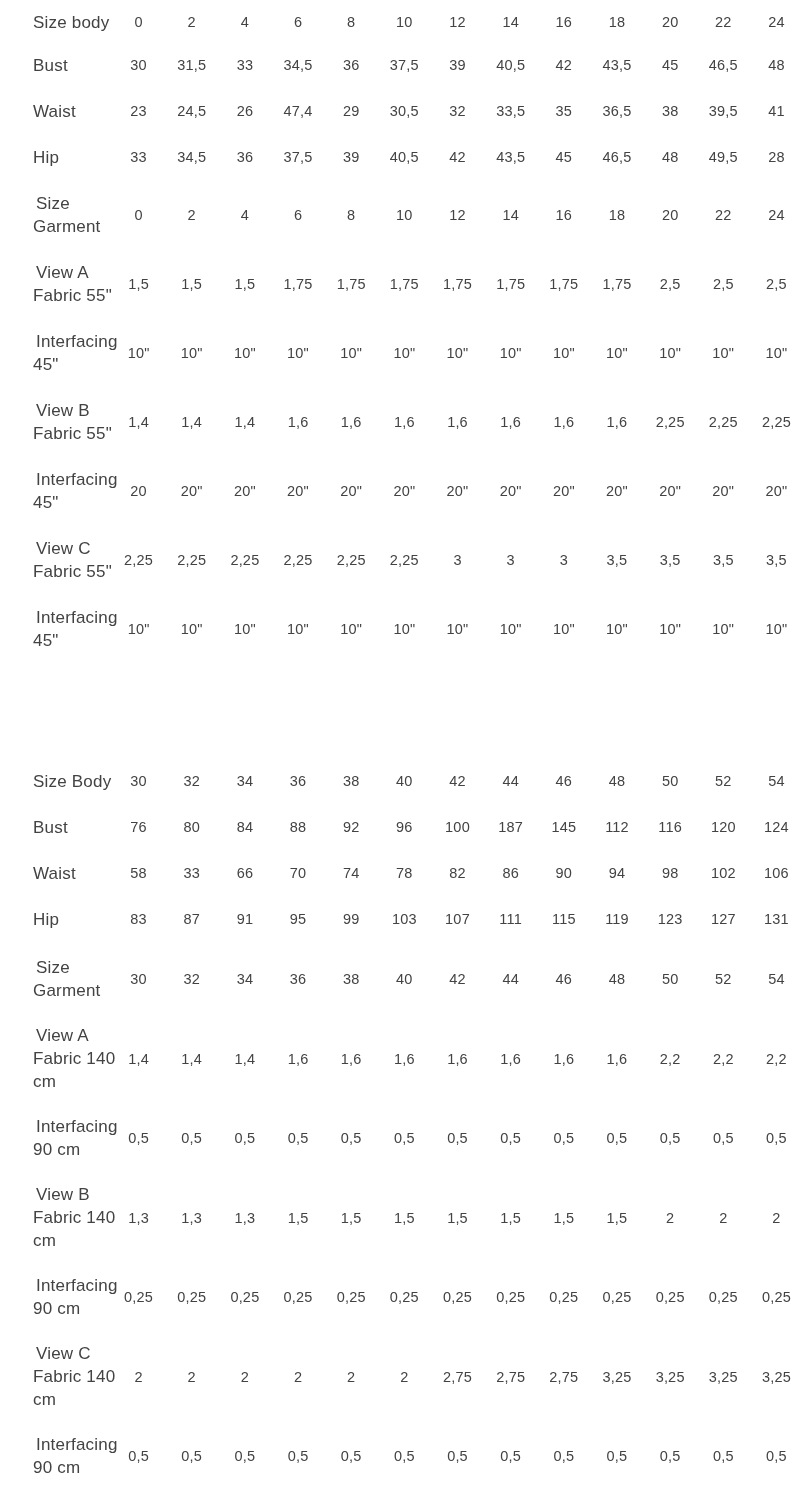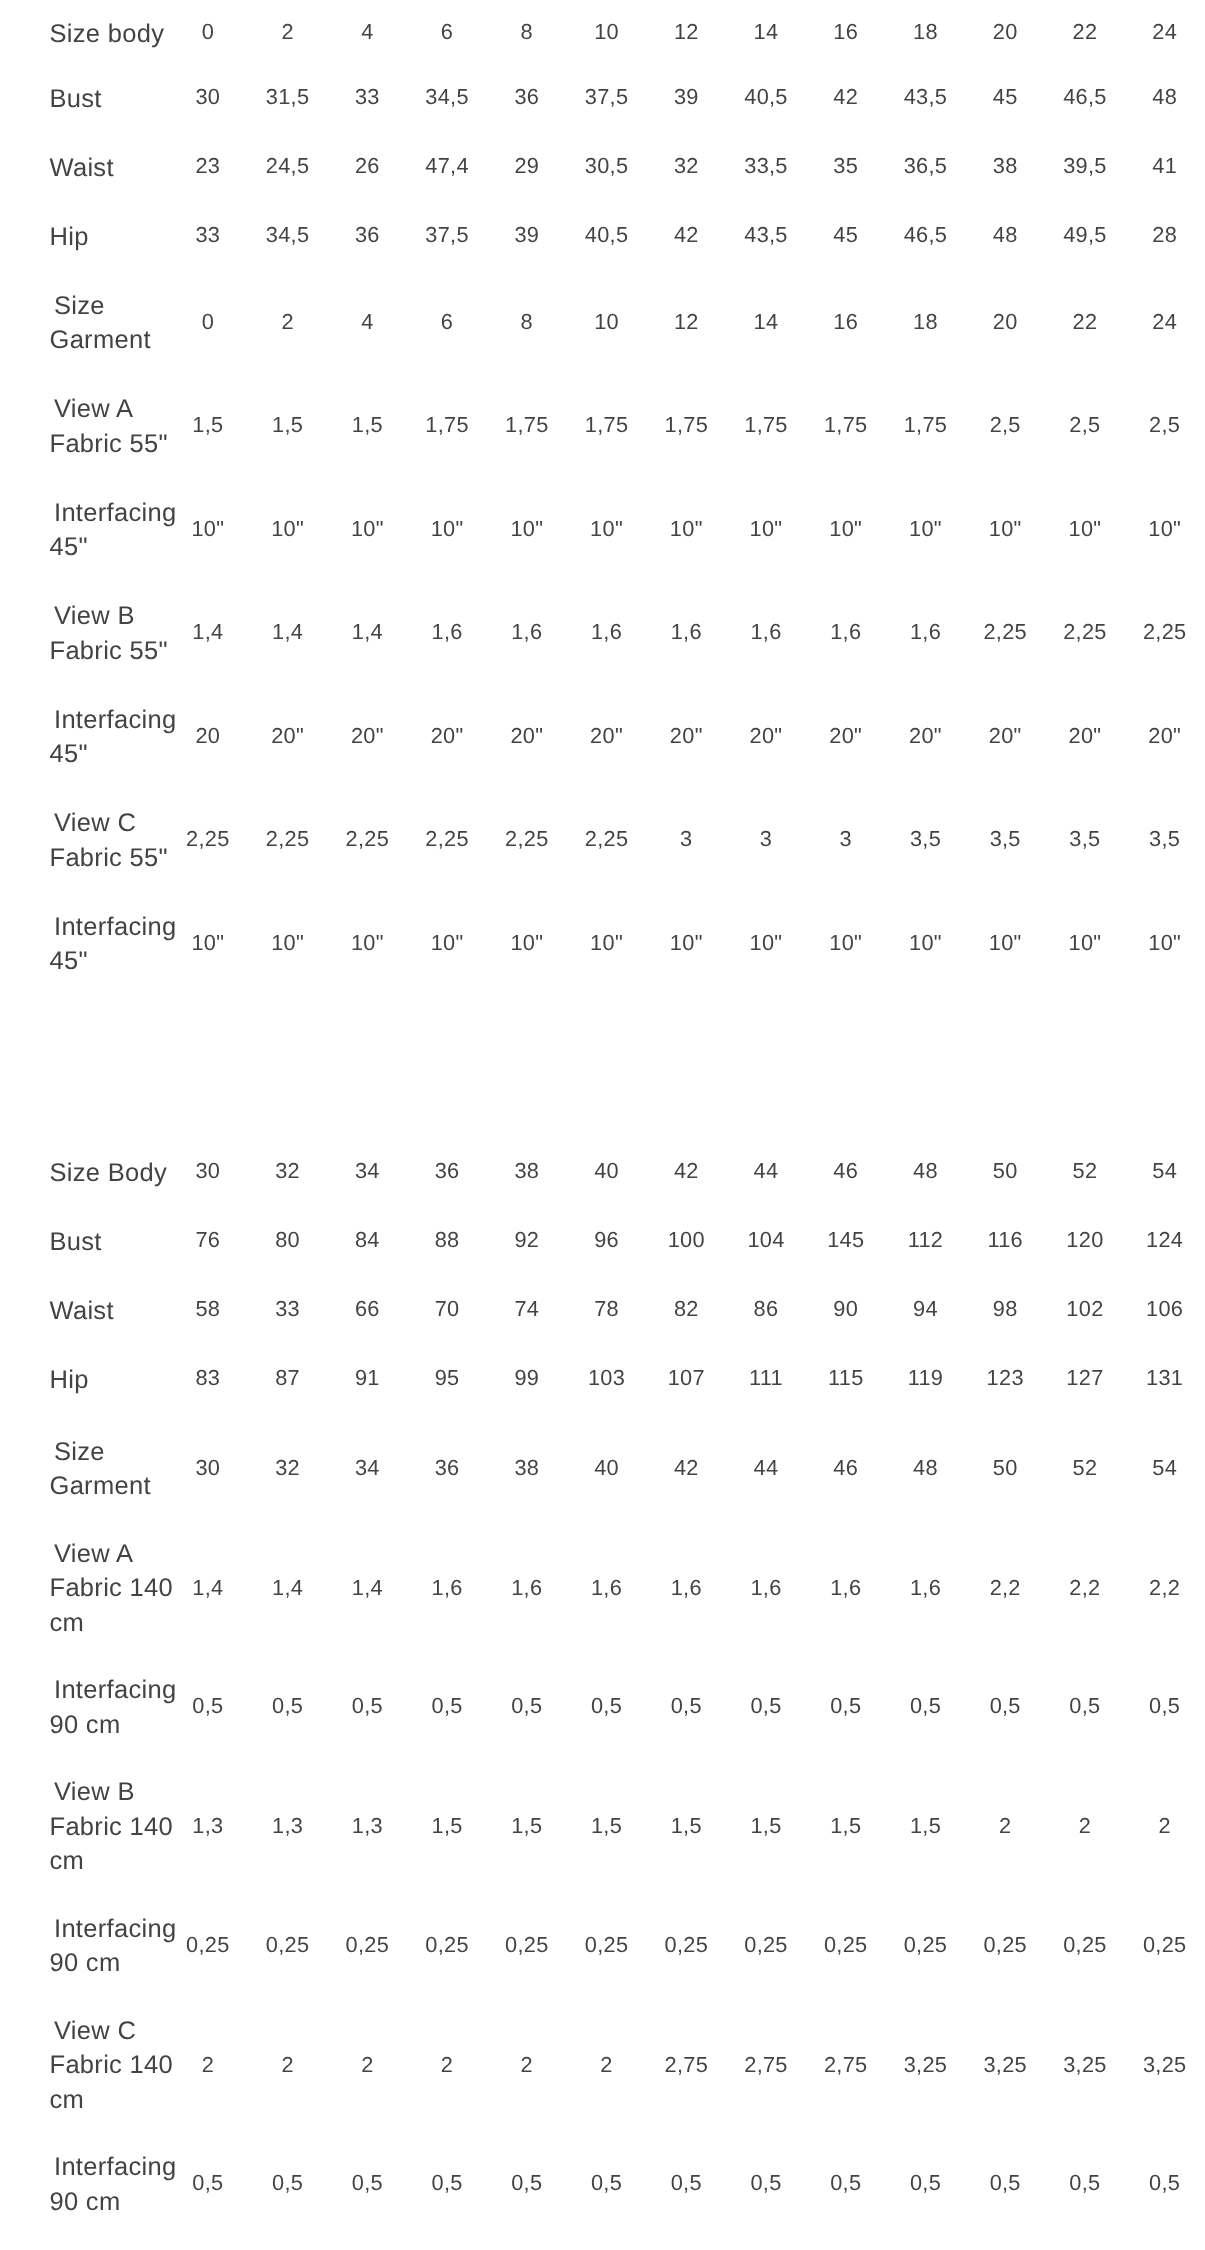--- a/index.html
+++ b/index.html
@@ -300,21 +300,21 @@
           <div class="label-cell">
             <span class="label-line">Bust</span>
           </div>
           <div class="value-cell">76</div>
           <div class="value-cell">80</div>
           <div class="value-cell">84</div>
           <div class="value-cell">88</div>
           <div class="value-cell">92</div>
           <div class="value-cell">96</div>
           <div class="value-cell">100</div>
-          <div class="value-cell">104</div>
+          <div class="value-cell">187</div>
           <div class="value-cell">145</div>
           <div class="value-cell">112</div>
           <div class="value-cell">116</div>
           <div class="value-cell">120</div>
           <div class="value-cell">124</div>
         </div>
         <div class="row lines-1">
           <div class="label-cell">
             <span class="label-line">Waist</span>
           </div>

